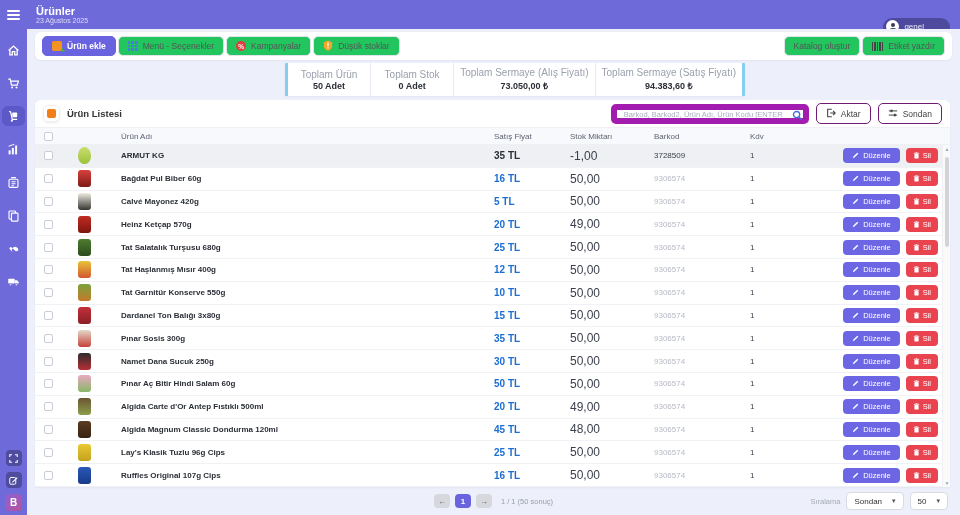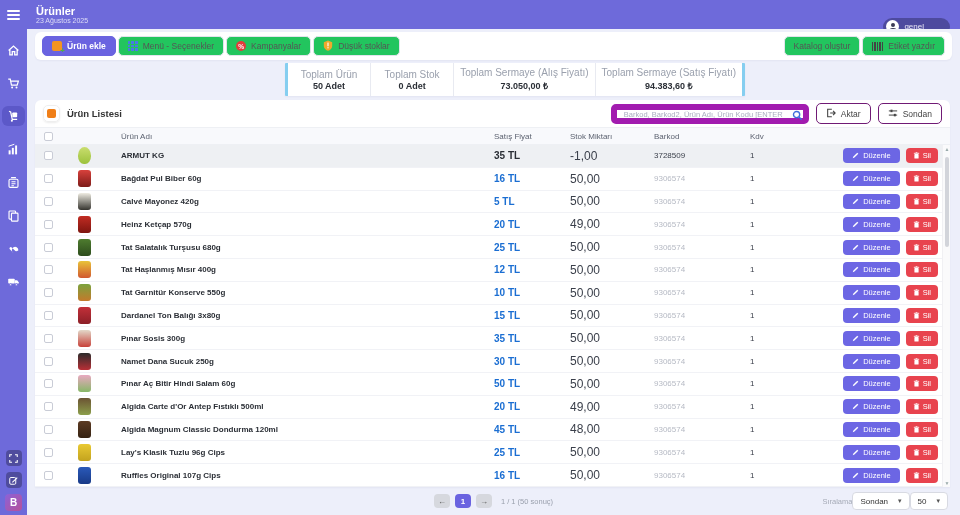--- a/index.html
+++ b/index.html
@@ -91,21 +91,21 @@
   .vscroll .thumbbar { position:absolute; left:1.5px; top:12px; width:4px; height:90px; background:#d2d4da; border-radius:2px; }
   .vscroll .arr { position:absolute; left:0; width:8px; font-size:5px; color:#9aa; text-align:center; }
   .vscroll .arr.up { top:1px; } .vscroll .arr.dn { bottom:1px; }
 
   
   .footer { position:absolute; left:0; right:0; bottom:0; height:28px; display:flex; align-items:center; }
   .pager { position:absolute; left:0; right:0; display:flex; align-items:center; justify-content:center; gap:5px; }
   .pg-btn { width:16px; height:14px; background:#d6d8de; border-radius:4px; color:#555; font-size:8px; display:flex; align-items:center; justify-content:center; cursor:pointer; }
   .pg-cur { width:16px; height:14px; background:#6a63e0; border-radius:4px; color:#fff; font-size:8px; font-weight:bold; display:flex; align-items:center; justify-content:center; cursor:pointer; }
   .pg-info { font-size:7.5px; color:#9aa0ad; margin-left:4px; }
-  .sort-group { margin-left:auto; display:flex; align-items:center; gap:0; padding-right:12px; z-index:2; }
+  .sort-group { margin-left:auto; display:flex; align-items:center; gap:6px; padding-right:12px; z-index:2; }
   .sort-lbl { font-size:7.5px; color:#a6abb7; }
   .sel { height:18px; background:#fff; border:1px solid #d8dae2; border-radius:4px; display:flex; align-items:center; gap:10px; padding:0 7px; font-size:8px; color:#333; cursor:pointer; }
   .sel .chev { font-size:7px; color:#555; }
 </style>
 </head>
 <body>
 
 <div class="topbar">
   <div class="titles">
     <div class="title">Ürünler</div>

